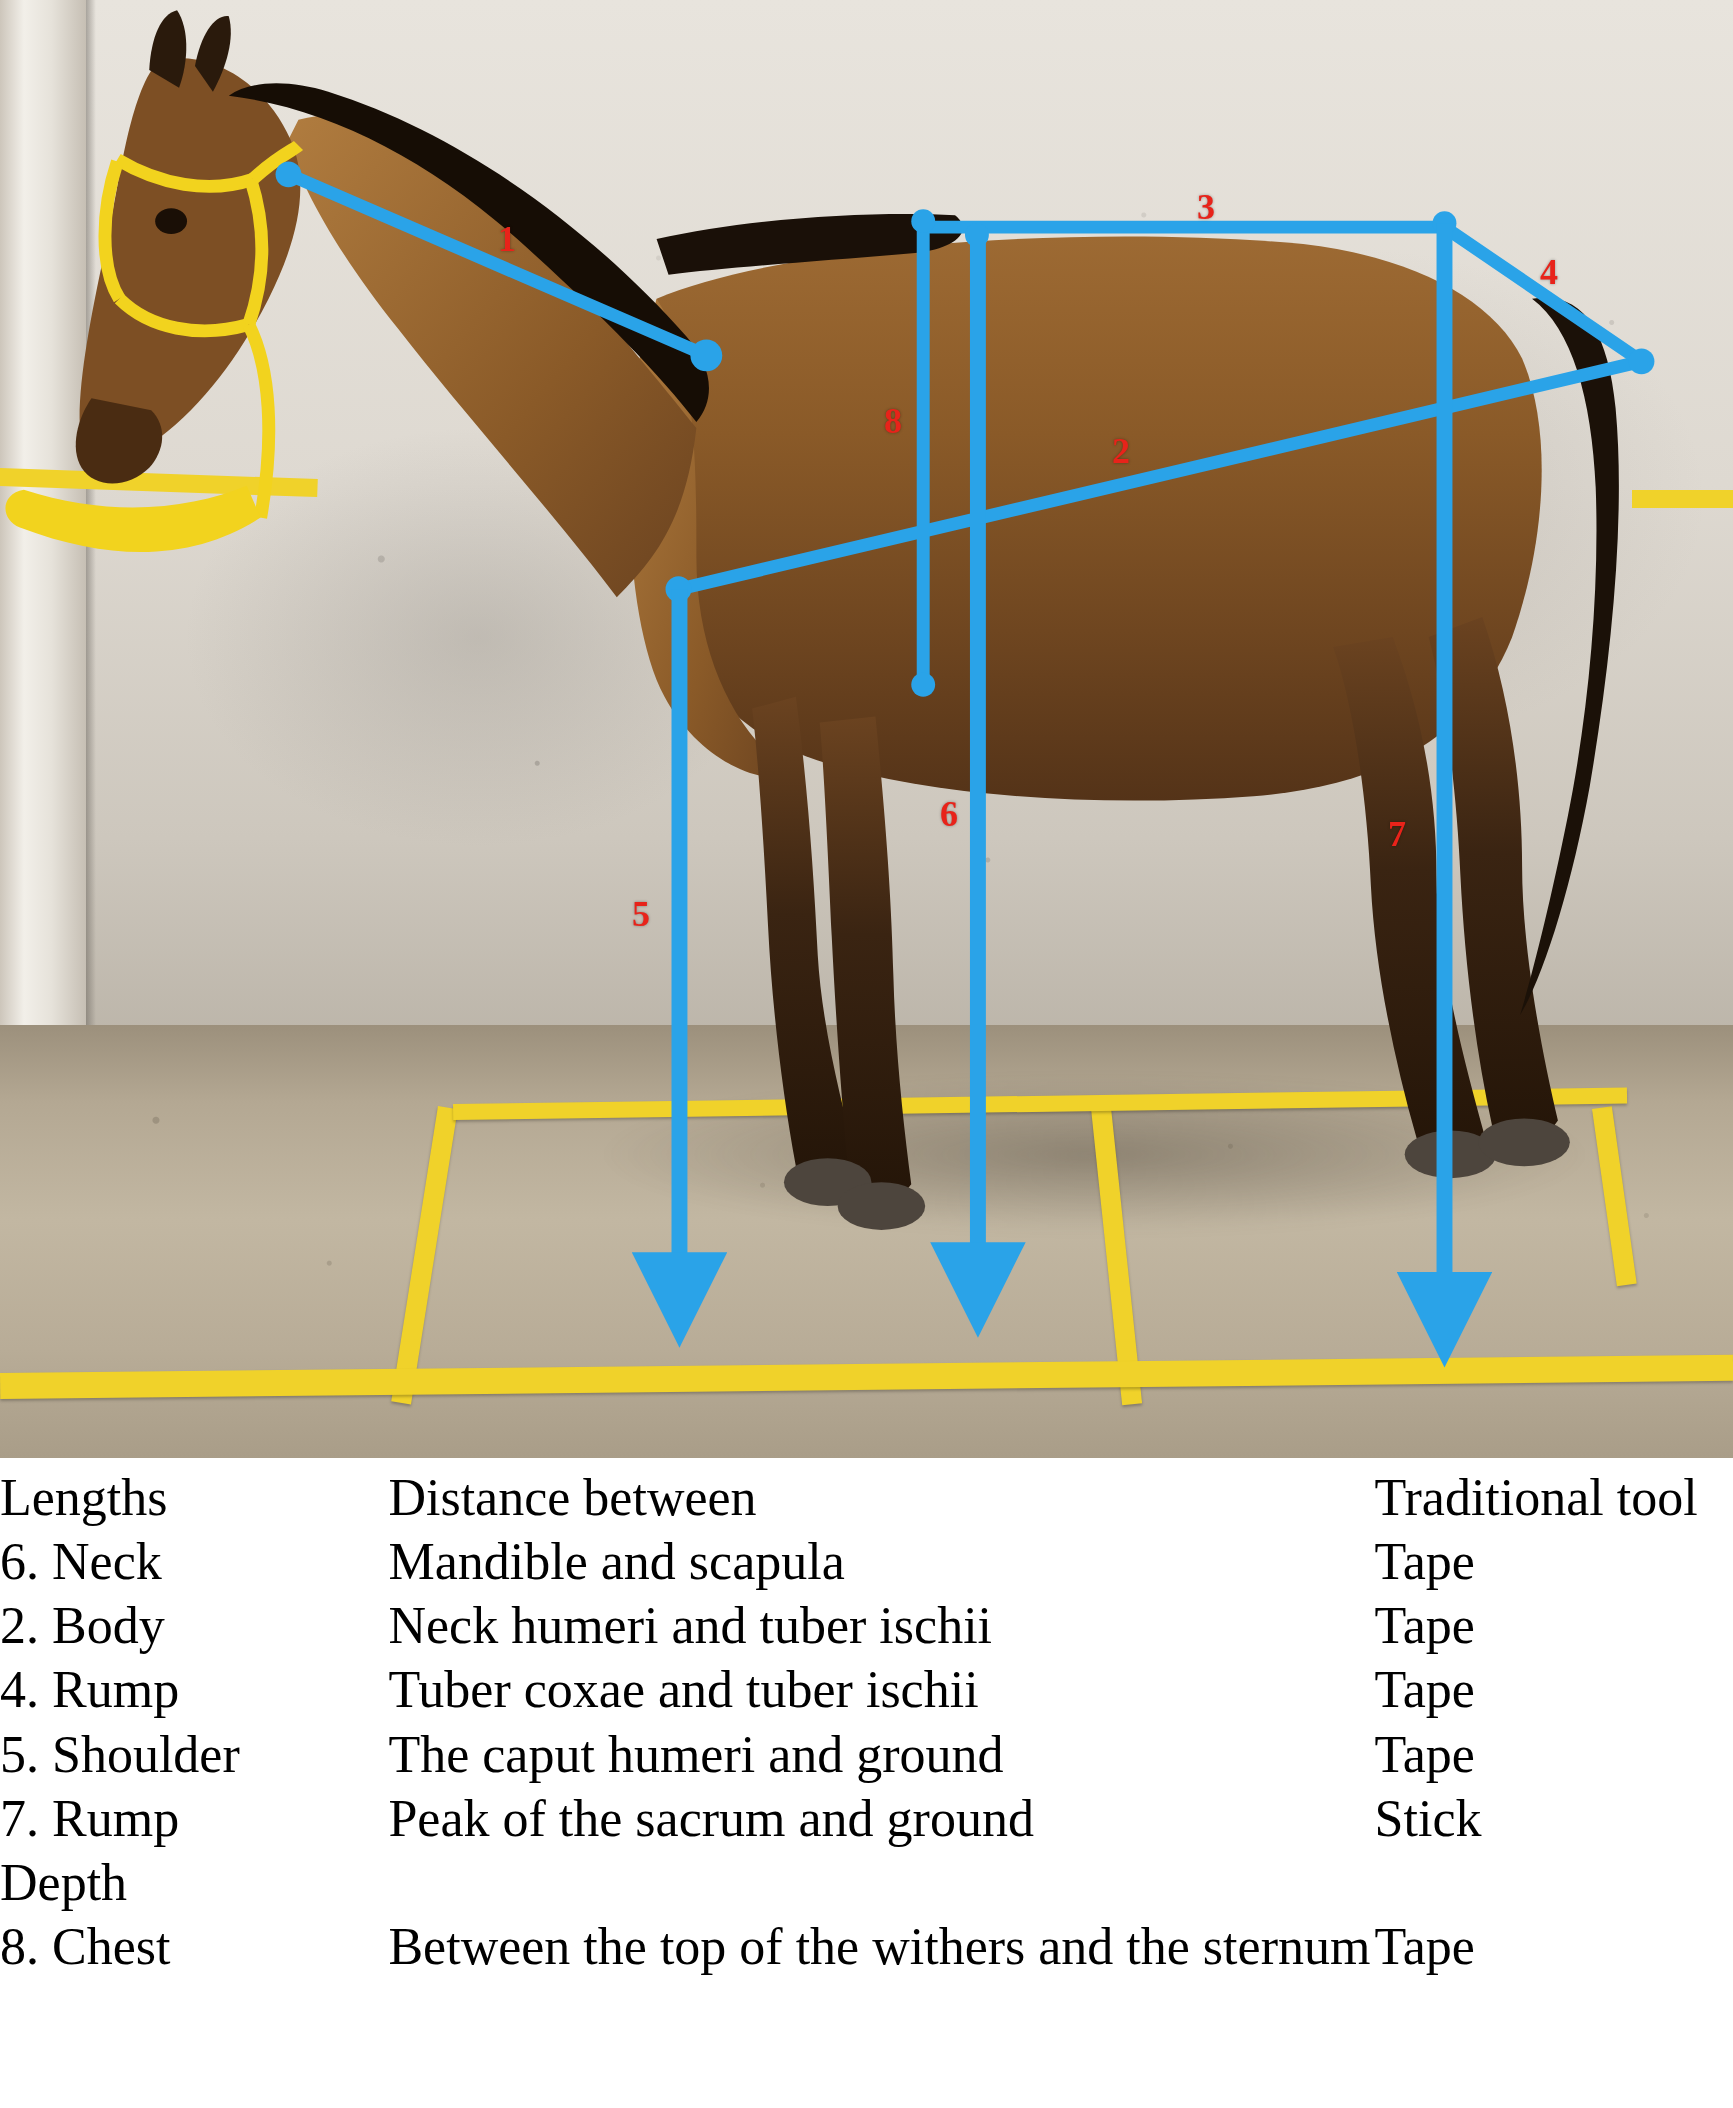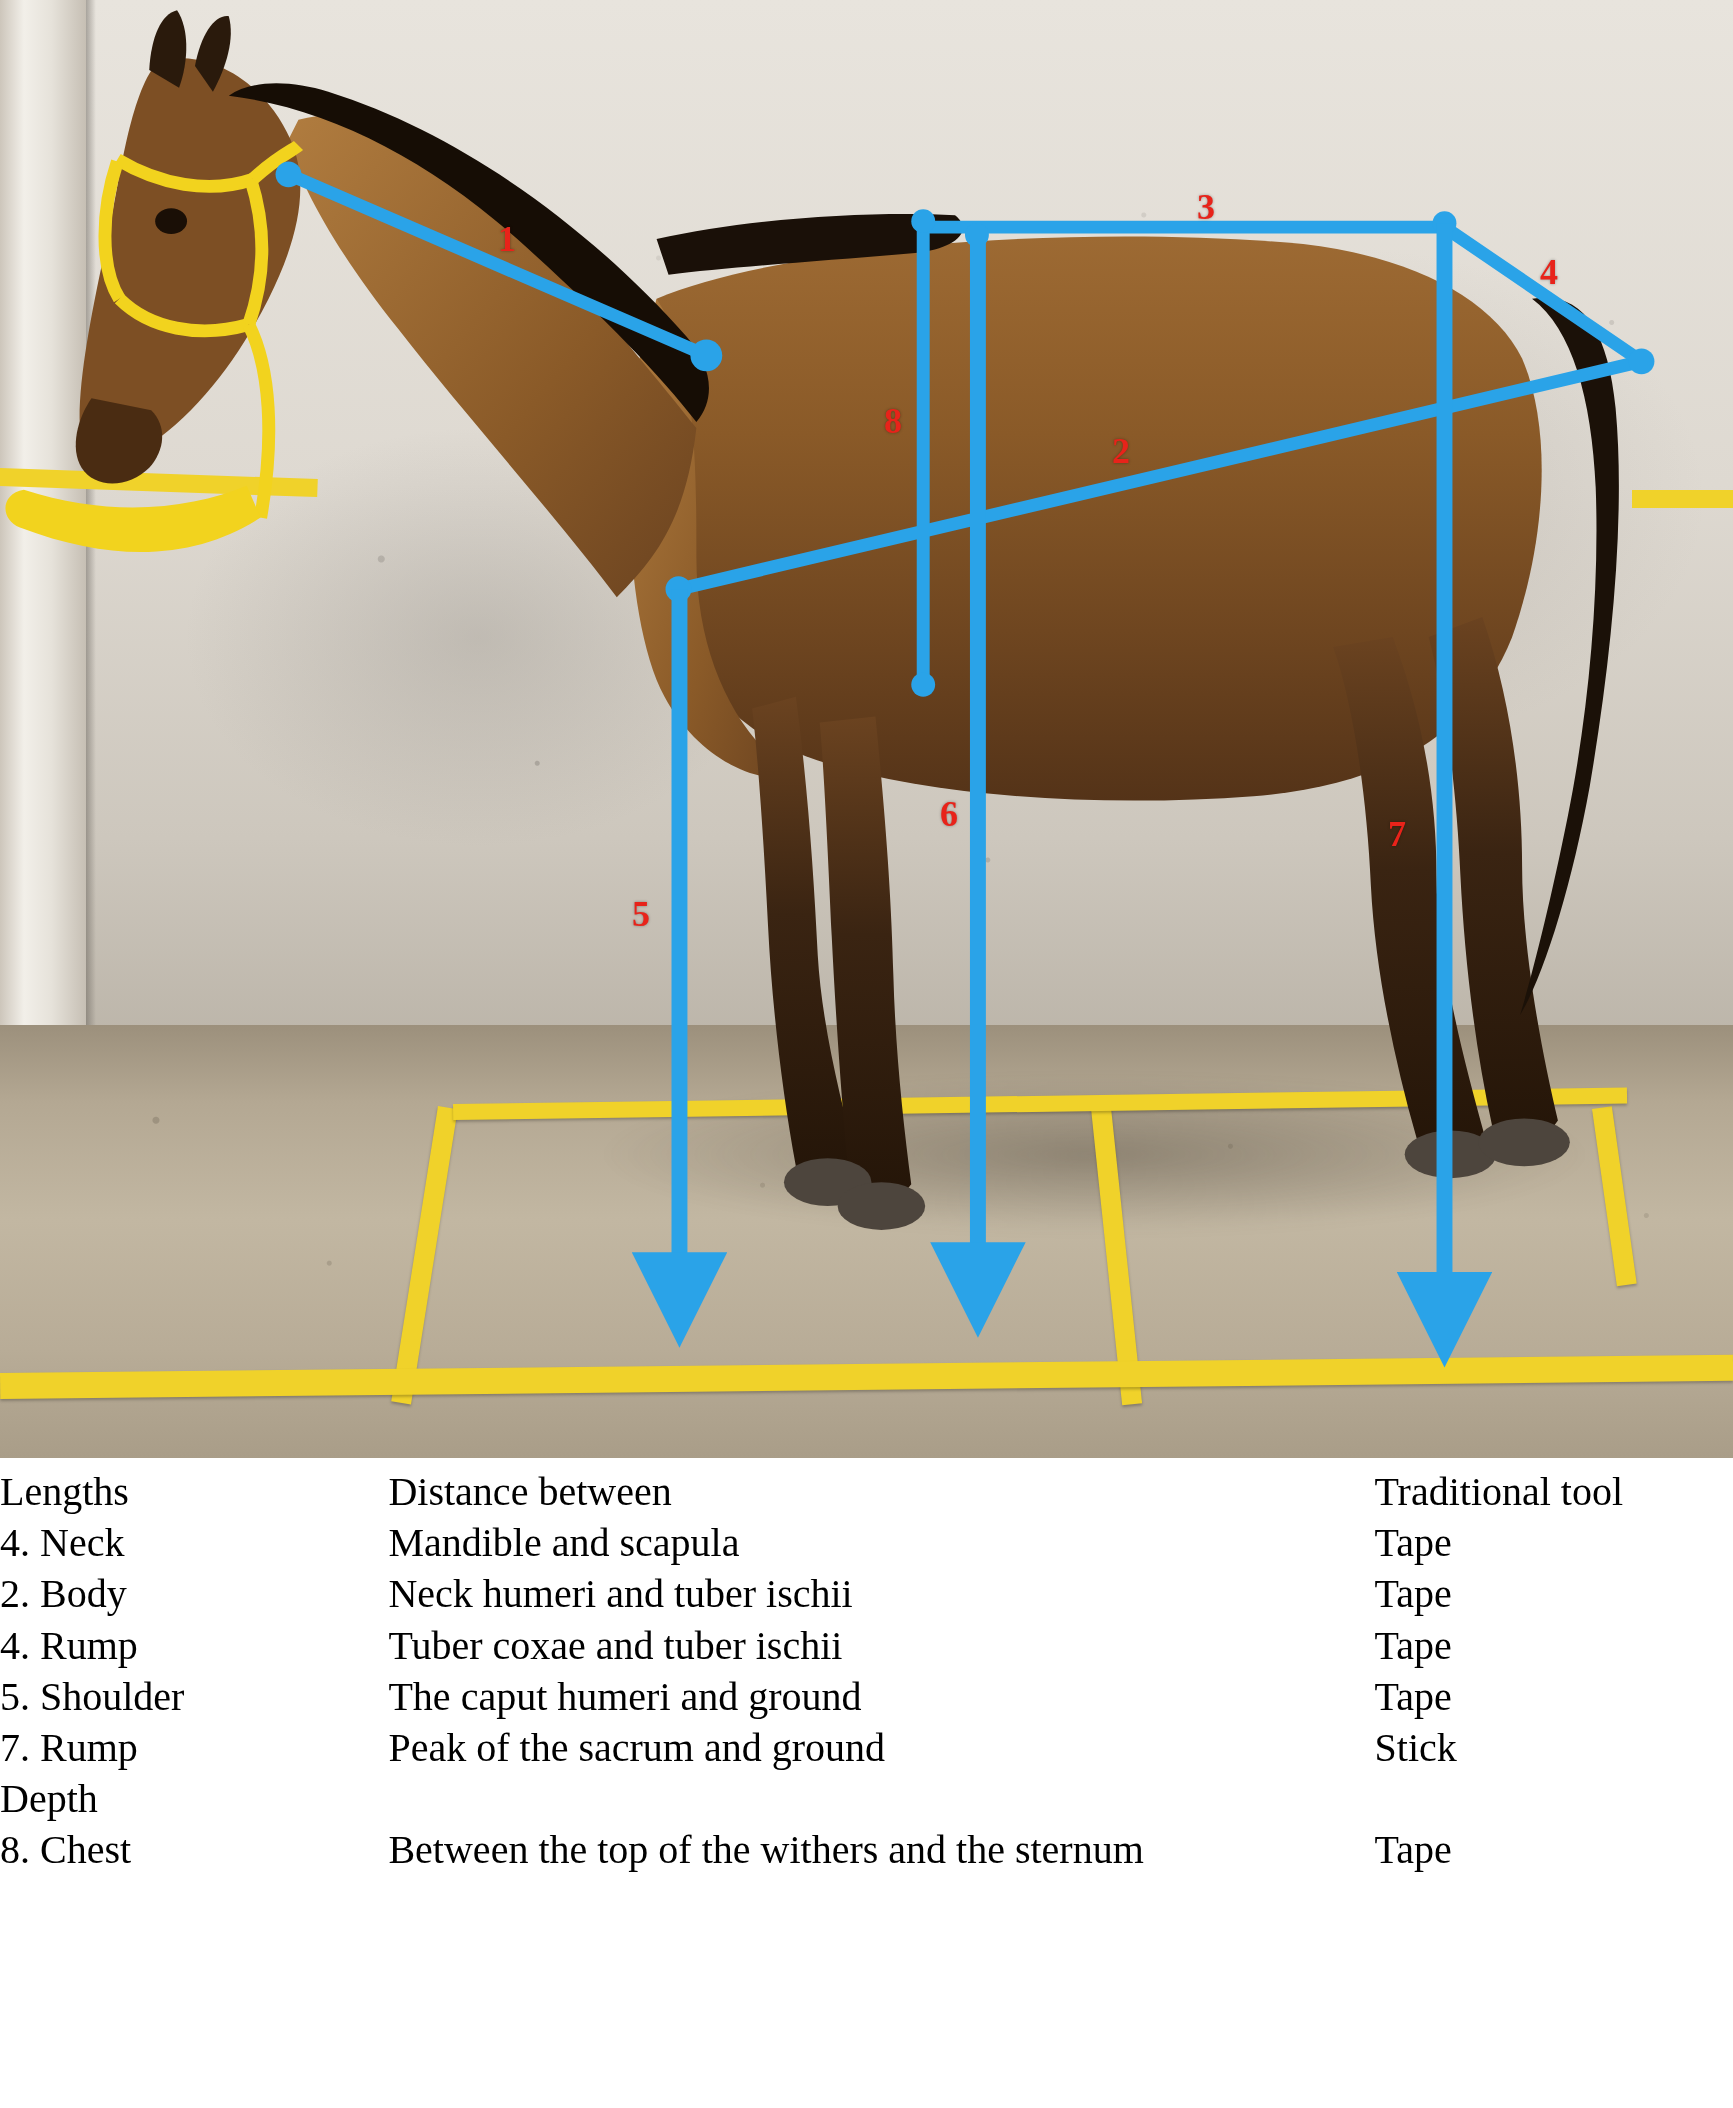--- a/index.html
+++ b/index.html
@@ -122,21 +122,21 @@
     width: 1733px;
     height: 651px;
     background: #ffffff;
     padding-top: 8px;
     box-sizing: border-box;
   }
   table.legend-table {
     width: 1733px;
     border-collapse: collapse;
     font-family: "Liberation Serif", "DejaVu Serif", serif;
-    font-size: 40px;
+    font-size: 52px;
     color: #000;
   }
   table.legend-table td {
     padding: 4px 0 4px 0;
     vertical-align: top;
     line-height: 1.08;
     white-space: nowrap;
   }
   td.col-a { width: 388px; padding-left: 4px; }
   td.col-b { width: 985px; padding-left: 0; }
@@ -301,21 +301,21 @@
   <div id="legend">
     <table class="legend-table">
       <tbody>
         <tr>
           <td class="col-a group">Lengths</td>
           <td class="col-b">Distance between</td>
           <td class="col-c">Traditional tool</td>
         </tr>
 
         <tr>
-          <td class="col-a indent">4. Neck</td>
+          <td class="col-a indent">6. Neck</td>
           <td class="col-b">Mandible and scapula</td>
           <td class="col-c">Tape</td>
         </tr>
         <tr>
           <td class="col-a indent">2. Body</td>
           <td class="col-b">Neck humeri and tuber ischii</td>
           <td class="col-c">Tape</td>
         </tr>
         <tr>
           <td class="col-a indent">4. Rump</td>

